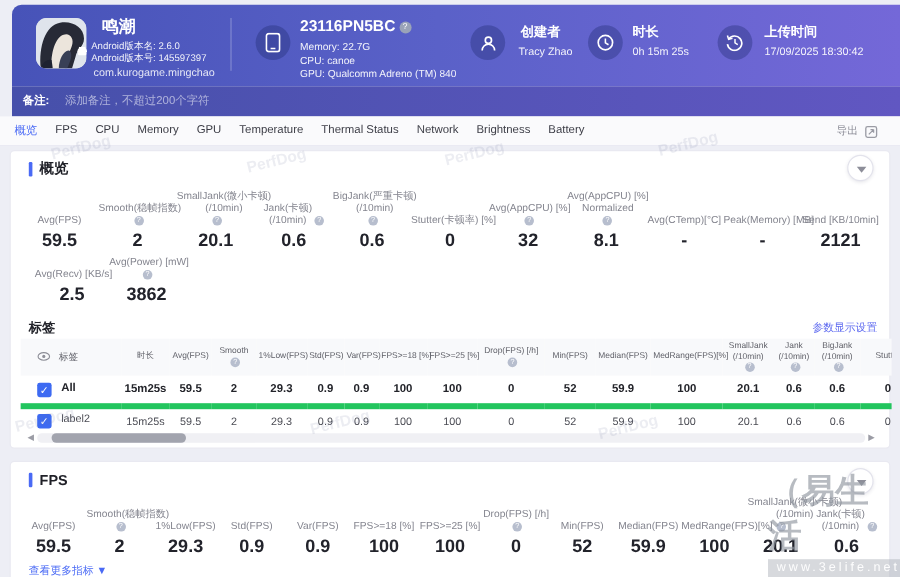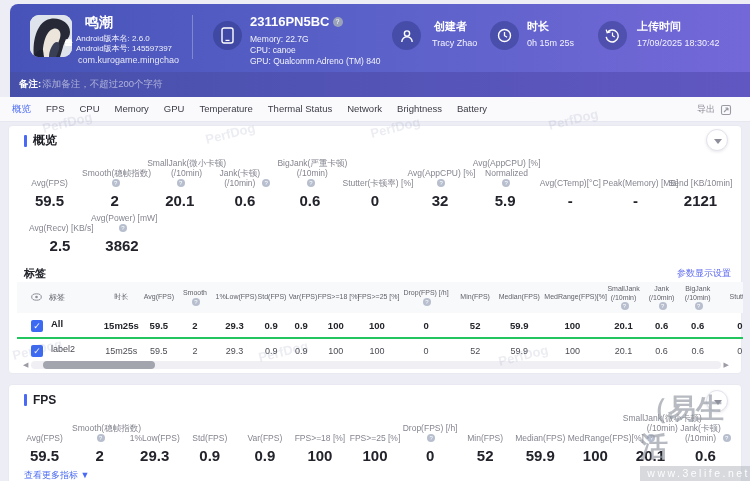--- a/index.html
+++ b/index.html
@@ -27,21 +27,21 @@
   .hgroup-label { position:absolute; font-size:11px; font-weight:bold; }
   .hgroup-value { position:absolute; font-size:9px; color:rgba(255,255,255,.92); white-space:pre; }
   .collect-info { position:absolute; right:6px; top:4px; font-size:8px; color:rgba(255,255,255,.85); display:flex; align-items:center; gap:3px;}
   .ic-circle-i { display:inline-block; width:8px; height:8px; border:1px solid rgba(255,255,255,.8); border-radius:50%; font-size:6px; line-height:8px; text-align:center; font-style:normal;}
   .info-badge { display:inline-block; width:10px; height:10px; background:#9aa3b8; color:#fff; border-radius:50%; font-size:7px; line-height:10px; text-align:center; font-weight:normal; vertical-align:2px; margin-left:3px;}
 
   
   .note-bar { position:absolute; left:10px; top:72px; width:740px; height:25px;
     background:linear-gradient(90deg,#4650aa,#6157c2); display:flex; align-items:center; padding-left:9px; font-size:9.5px; }
   .note-label { color:#fff; font-weight:bold; }
-  .note-placeholder { color:rgba(255,255,255,.55); margin-left:1px; }
+  .note-placeholder { color:rgba(255,255,255,.55); margin-left:13px; }
 
   
   .tabbar { position:absolute; left:0; top:97px; width:750px; height:25px; background:#fafafc; border-bottom:1px solid #e7e7f0;
     display:flex; align-items:center; padding-left:12px; }
   .tab { font-size:9.5px; color:#3c3d46; margin-right:15px; cursor:pointer; white-space:pre; }
   .tab.active { color:#4a6af5; }
   .export-box { position:absolute; right:18px; top:0; height:25px; display:flex; align-items:center; gap:5px; color:#8b8c96; font-size:9px; }
 
   
   .card { position:absolute; left:8px; width:734px; background:#fff; border:1px solid #e9e9f1; border-radius:4px; }
@@ -62,21 +62,21 @@
   .mlabel .lbl { white-space:pre; display:inline-block; vertical-align:bottom; }
   .mvalue { font-size:15px; font-weight:bold; color:#22232b; margin-top:4px; white-space:pre; }
 
   
   .labels-title { position:absolute; left:15px; top:140px; font-size:11px; font-weight:bold; color:#23242b; }
   .settings-link { position:absolute; right:10px; top:141px; font-size:9px; color:#5f6bf0; cursor:pointer; }
   .table-wrap { position:absolute; left:8px; top:156px; width:726px; height:77px; overflow:hidden; }
   table { border-collapse:collapse; width:746px; table-layout:fixed; }
   th { background:#f8f9fb; font-size:7px; font-weight:normal; color:#606169; padding:3px 2px; text-align:center; height:26px; }
   th .thl { white-space:pre; display:inline-block; vertical-align:middle; line-height:8.5px; }
-  td { font-size:9px; color:#4b4c54; padding:0 2px; text-align:center; height:25px; border-bottom:2px solid #22c55e; white-space:pre; }
+  td { font-size:9px; color:#4b4c54; padding:0 2px; text-align:center; height:25px; border-bottom:5px solid #22c55e; white-space:pre; }
   tr.bold-row td { font-weight:bold; color:#23242a; font-size:9.5px; }
   .col-label { text-align:left !important; }
   th.col-label { padding-left:14px; font-size:8px; }
   td.col-label { padding-left:14px; }
   .eye-icon { display:inline-block; vertical-align:-1px; margin-right:7px; }
   .checkbox { display:inline-block; width:12px; height:12px; background:#3d6af2; border-radius:2px; color:#fff; font-size:9px; line-height:12px; text-align:center; vertical-align:-2px; margin-right:8px; }
   .checkbox::after { content:"✓"; }
   .info-badge-sm { display:inline-block; width:8px; height:8px; background:#b7bece; color:#fff; border-radius:50%; font-size:6px; line-height:8px; text-align:center; vertical-align:1px; margin-left:2px;}
 
   
@@ -258,21 +258,21 @@
       </div>
 
       <div class="metric">
         <div class="mlabel"><span class="lbl">Avg(AppCPU) [%]</span><span class="info-badge-sm">?</span></div>
         <div class="mvalue">32</div>
       </div>
 
       <div class="metric">
         <div class="mlabel"><span class="lbl">Avg(AppCPU) [%]
 Normalized</span><span class="info-badge-sm">?</span></div>
-        <div class="mvalue">5.9</div>
+        <div class="mvalue">8.1</div>
       </div>
 
       <div class="metric">
         <div class="mlabel"><span class="lbl">Avg(CTemp)[°C]</span></div>
         <div class="mvalue">-</div>
       </div>
 
       <div class="metric">
         <div class="mlabel"><span class="lbl">Peak(Memory) [MB]</span></div>
         <div class="mvalue">-</div>

